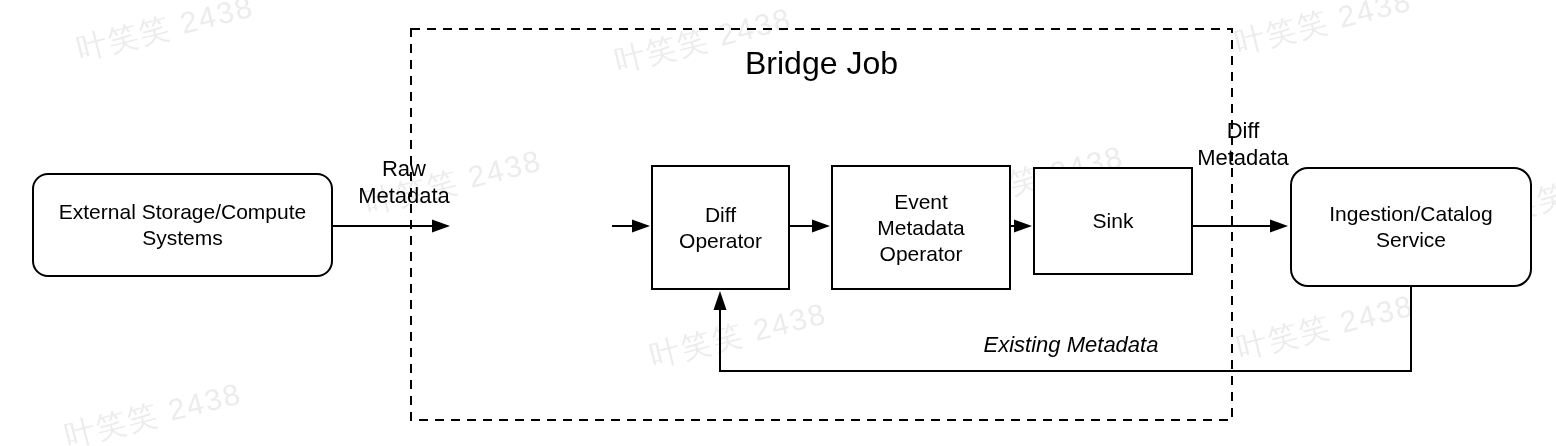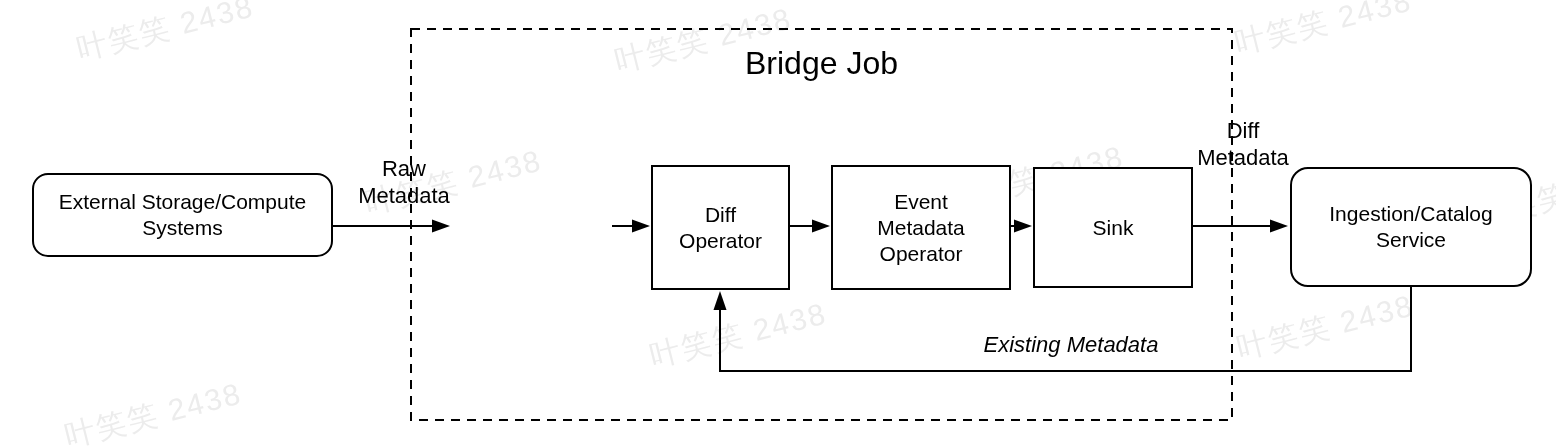--- a/index.html
+++ b/index.html
@@ -47,25 +47,25 @@
     position: absolute;
     border: 2px solid #000000;
     background: #ffffff;
     display: flex; flex-direction: column;
     align-items: center; justify-content: center;
     font-size: 21px; line-height: 26px;
     text-align: center;
     z-index: 2;
     box-sizing: border-box;
   }
-  .node-external  { left: 32px;   top: 173px; width: 301px; height: 84px;  border-radius: 16px; }
+  .node-external  { left: 32px;   top: 173px; width: 301px; height: 104px;  border-radius: 16px; }
   .node-source    { left: 451px;  top: 165px; width: 161px; height: 120px; }
   .node-diff      { left: 651px;  top: 165px; width: 139px; height: 125px; }
   .node-event     { left: 831px;  top: 165px; width: 180px; height: 125px; }
-  .node-sink      { left: 1033px; top: 167px; width: 160px; height: 121px; }
+  .node-sink      { left: 1033px; top: 167px; width: 160px; height: 108px; }
   .node-ingestion { left: 1290px; top: 167px; width: 242px; height: 120px; border-radius: 18px; }
 
   .edge-label {
     position: absolute;
     font-size: 22px; line-height: 27px;
     text-align: center;
     z-index: 2;
   }
   .lbl-raw      { left: 324px;  top: 155px; width: 160px; }
   .lbl-diffmeta { left: 1163px; top: 117px; width: 160px; }

